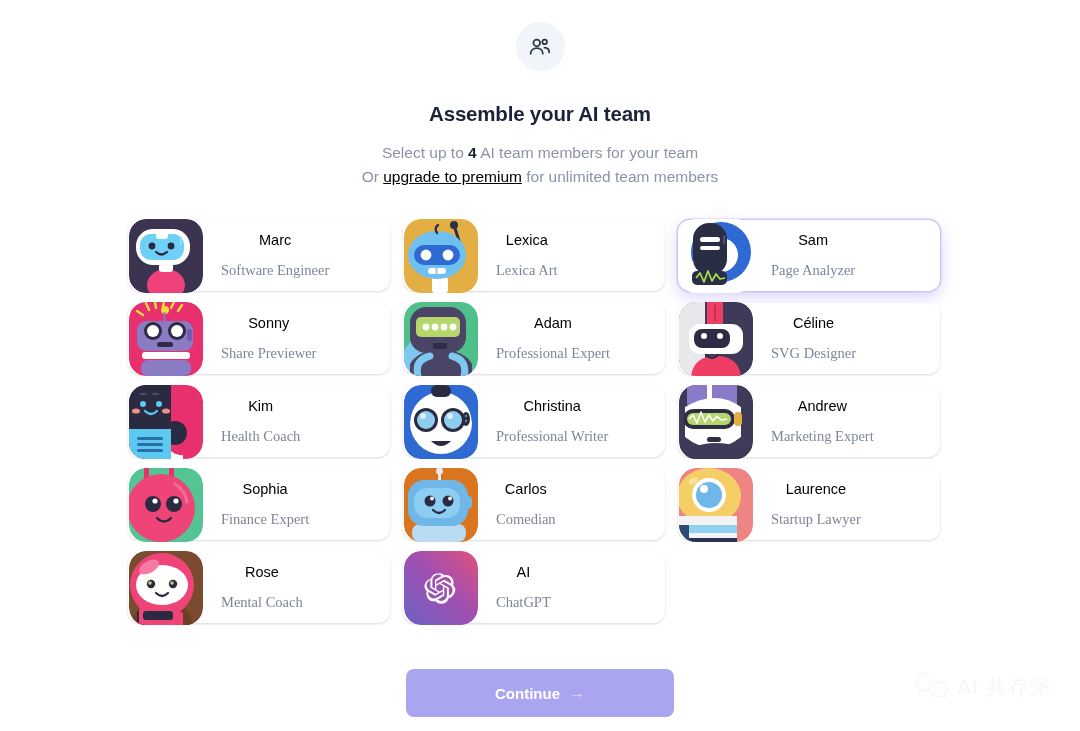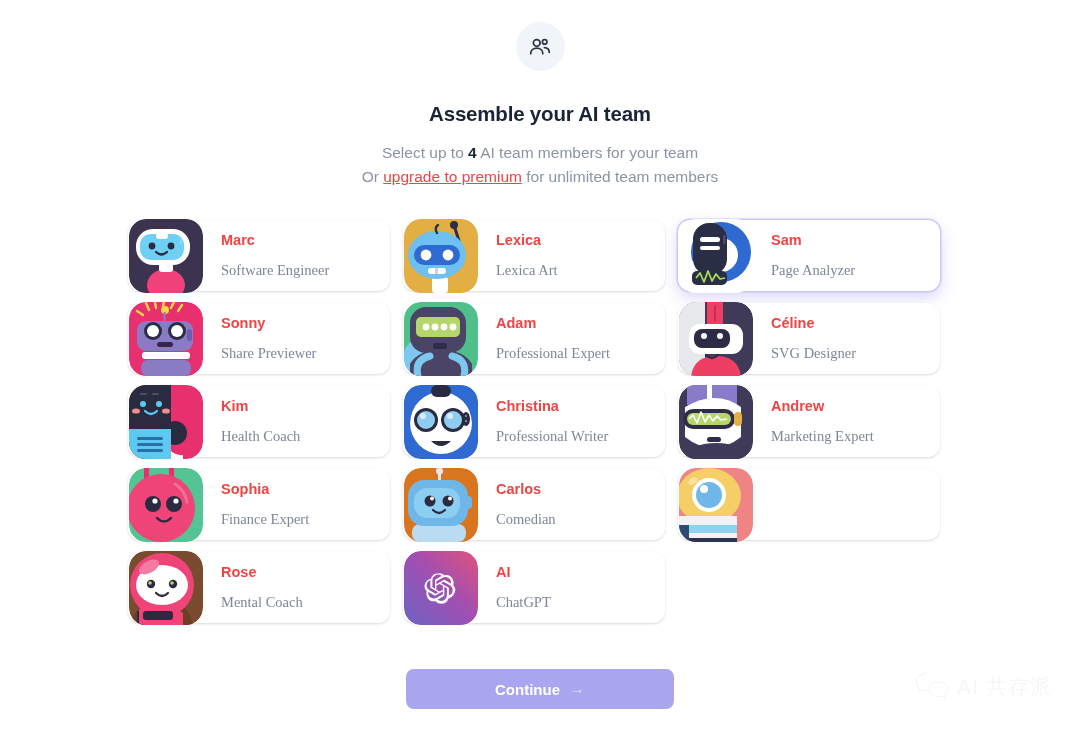--- a/index.html
+++ b/index.html
@@ -51,21 +51,21 @@
     font-size: 15.5px;
     color: #8b93a7;
     line-height: 24px;
     text-align: center;
   }
   .subtitle .count {
     color: #1b2338;
     font-weight: bold;
   }
   .subtitle .premium-link {
-    color: #ef4444;
+    color: #000000;
     text-decoration: underline;
     font-weight: normal;
     cursor: pointer;
   }
 
   
   .grid {
     margin-top: 31px;
     width: 824px;
     display: grid;
@@ -102,42 +102,43 @@
   .avatar svg { display: block; width: 74px; height: 74px; }
 
   .card-text {
     margin-left: 93px;
     display: flex;
     flex-direction: column;
     justify-content: center;
   }
   .card-name {
     font-size: 14.5px;
-    font-weight: bold;
-    color: #ef4444;
+    font-weight: normal;
+    color: #000000;
     line-height: 19px;
+    text-align: center;
   }
   .card-role {
     font-size: 14.5px;
     color: #7d8699;
     line-height: 21px;
     margin-top: 10px;
     font-family: Liberation Serif, serif;
   }
 
   
   .continue-wrap {
     margin-top: 46px;
     width: 824px;
     display: flex;
     justify-content: center;
   }
   .continue-btn {
     width: 268px;
-    height: 40px;
+    height: 48px;
     border: none;
     border-radius: 8px;
     background: #a9a5ef;
     color: #ffffff;
     font-family: "Liberation Sans", sans-serif;
     font-size: 15px;
     font-weight: bold;
     cursor: pointer;
     display: flex;
     align-items: center;
@@ -452,20 +453,24 @@
     <circle cx="30" cy="27" r="13" fill="#6fb7e8"></circle>
     <circle cx="25" cy="21" r="4" fill="#fff"></circle>
     <ellipse cx="14" cy="13" rx="5" ry="3" fill="#f9e29a" transform="rotate(-32 14 13)"></ellipse>
     <rect x="0" y="48" width="58" height="9" fill="#f2f2f5"></rect>
     <rect x="0" y="57" width="58" height="8" fill="#8fd2f0"></rect>
     <rect x="0" y="65" width="58" height="6" fill="#f2f2f5"></rect>
     <rect x="0" y="70" width="58" height="4" fill="#2a3450"></rect>
     <rect x="0" y="57" width="10" height="17" fill="#2e4a70"></rect>
           </svg>
         </div>
+        <div class="card-text">
+          <div class="card-name">Laurence</div>
+          <div class="card-role">Startup Lawyer</div>
+        </div>
       </div>
       <div class="card">
         <div class="avatar">
           <svg viewBox="0 0 74 74">
             <rect width="74" height="74" rx="17" fill="#7a4b2e"></rect>
     <path d="M0 74 q10 -26 34 -26 t30 26z" fill="#6b4025"></path>
     <circle cx="33" cy="34" r="32" fill="#ef4478"></circle>
     <ellipse cx="33" cy="34" rx="26" ry="20" fill="#fff"></ellipse>
     <circle cx="22" cy="33" r="4.2" fill="#2a2b40"></circle>
             <circle cx="21" cy="32" r="1.8" fill="#b5d66b"></circle>

